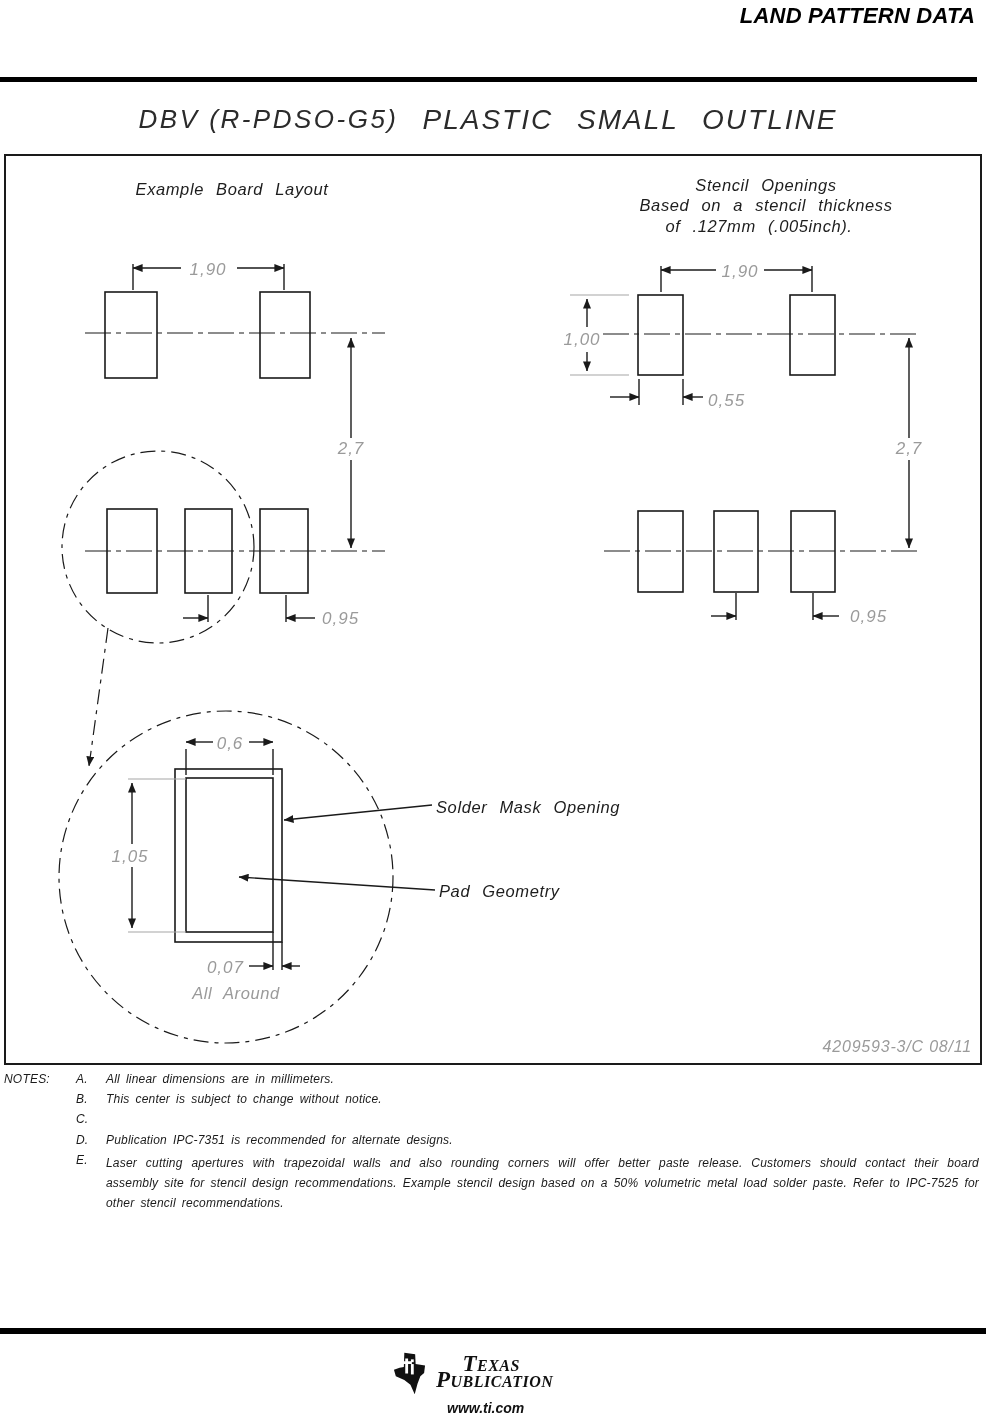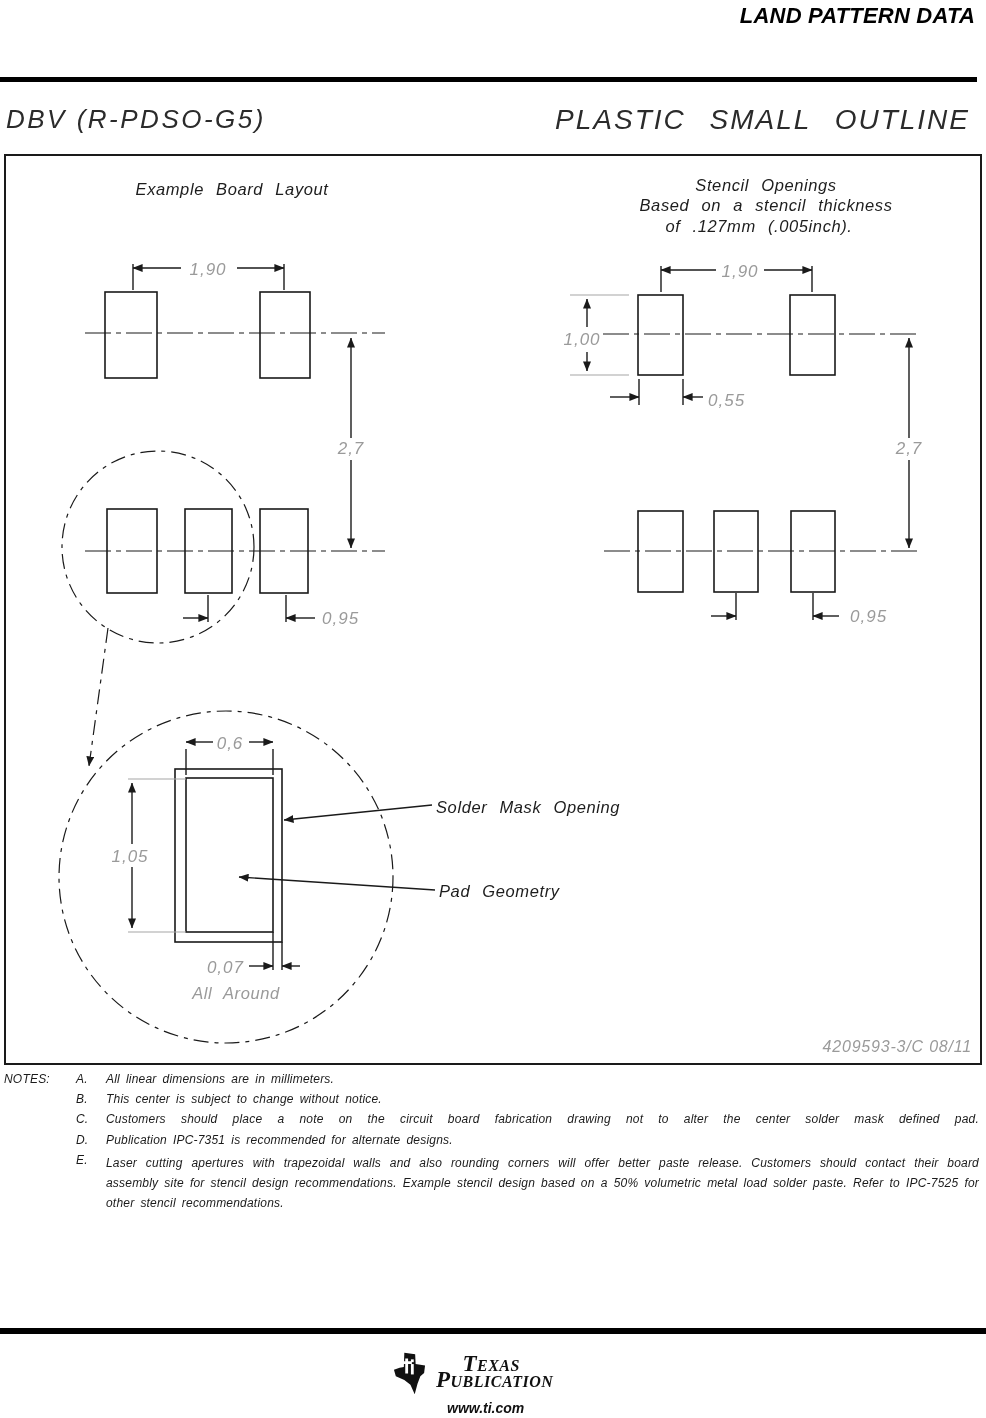--- a/index.html
+++ b/index.html
@@ -7,21 +7,21 @@
     position:relative;width:986px;height:1418px;background:#ffffff;
     font-family:"Liberation Sans",sans-serif;color:#161616;overflow:hidden;
     margin:0 auto;
     font-style:italic;
   }
   .doc-title{
     position:absolute;top:3px;right:11px;
     font-size:22px;font-weight:bold;letter-spacing:0.2px;color:#000;
   }
   .top-rule{position:absolute;top:77px;left:0;width:977px;height:5px;background:#000;}
-  .subheader{position:absolute;top:104px;left:6px;right:16px;display:flex;justify-content:space-between;gap:24px;}
+  .subheader{position:absolute;top:104px;left:6px;right:16px;display:flex;justify-content:center;gap:24px;}
   .pkg-code{font-size:26px;letter-spacing:2.5px;color:#2b2b2b;}
   .pkg-type{font-size:28px;letter-spacing:2px;word-spacing:14px;color:#2b2b2b;}
   .drawing-frame{position:absolute;top:154px;left:4px;}
   svg{font-family:"Liberation Sans",sans-serif;}
   .ln{stroke:#1a1a1a;stroke-width:1.4;fill:none;}
   .rc{stroke:#1a1a1a;stroke-width:1.6;fill:none;}
   .cl{stroke:#1a1a1a;stroke-width:1.2;fill:none;stroke-dasharray:26 5 5 5;}
   .dc{stroke:#1a1a1a;stroke-width:1.2;fill:none;stroke-dasharray:15 6 4 6;}
   .ext{stroke:#a6a6a6;stroke-width:1.2;fill:none;}
   text.dim{fill:#9a9a9a;font-size:17px;letter-spacing:1px;}
@@ -190,21 +190,20 @@
       <div>All linear dimensions are in millimeters.</div>
     </div>
     <div class="note-row">
       <div></div>
       <div>B.</div>
       <div>This center is subject to change without notice.</div>
     </div>
     <div class="note-row">
       <div></div>
       <div>C.</div>
-      <div class="stretch">Customers should place a note on the circuit board fabrication drawing not to alter the center solder mask defined pad.</div>
     </div>
     <div class="note-row">
       <div></div>
       <div>D.</div>
       <div>Publication IPC-7351 is recommended for alternate designs.</div>
     </div>
     <div class="note-row note-e">
       <div></div>
       <div>E.</div>
       <div class="wrap">Laser cutting apertures with trapezoidal walls and also rounding corners will offer better paste release.  Customers should contact their board assembly site for stencil design recommendations.  Example stencil design based on a 50% volumetric metal load solder paste.  Refer to IPC-7525 for other stencil recommendations.</div>

